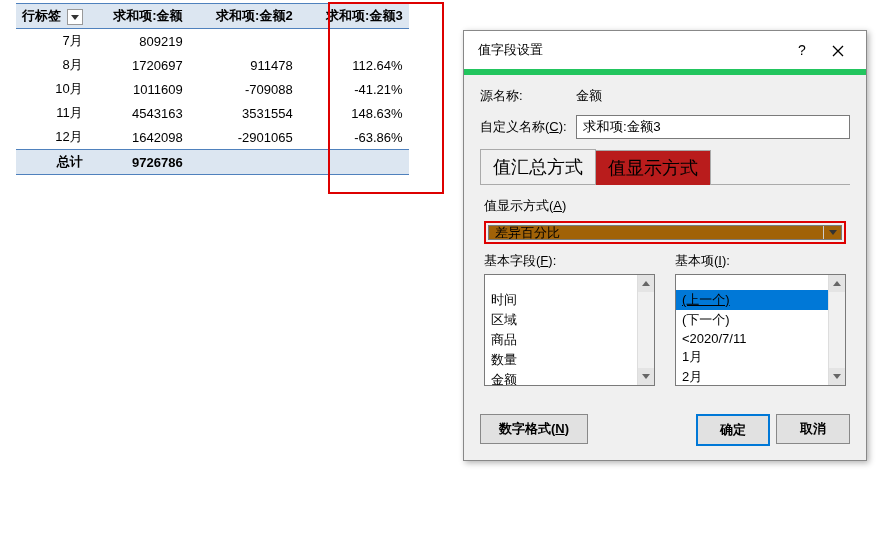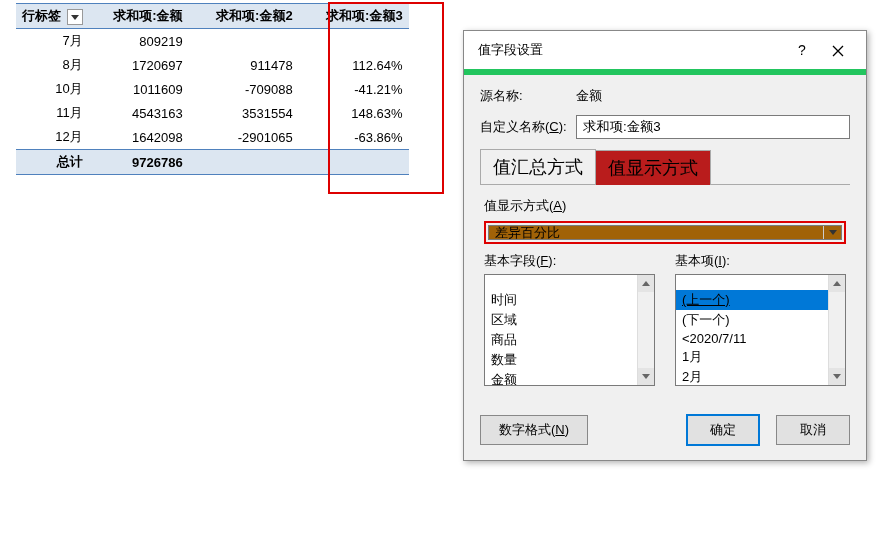--- a/index.html
+++ b/index.html
@@ -191,22 +191,23 @@
       content: "";
       border-left: 4px solid transparent;
       border-right: 4px solid transparent;
     }
     .scrollbar .sb-btn.up::after { border-bottom: 5px solid #666; }
     .scrollbar .sb-btn.down { position:absolute; bottom:0; left:0; right:0; }
     .scrollbar .sb-btn.down::after { border-top: 5px solid #666; }
     .footer {
       display: flex;
       padding: 10px 16px 14px 16px;
-      gap: 16px;
-      align-items: center;
+      gap: 6px;
+      align-items: flex-start;
+      font-weight: bold;
     }
     .footer .spacer { flex: 1; }
     .btn {
       border: 1px solid #888;
       background: #e1e1e1;
       padding: 5px 18px;
       cursor: pointer;
       font-size: 13px;
       min-width: 74px;
       text-align: center;

